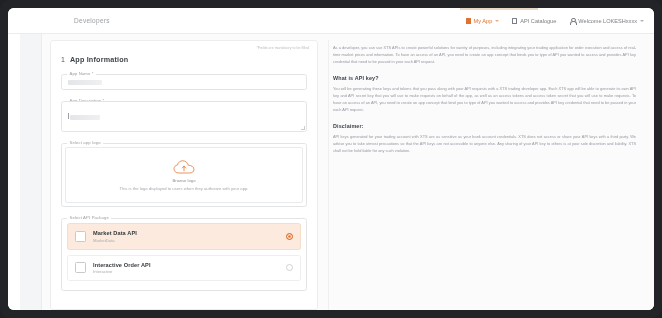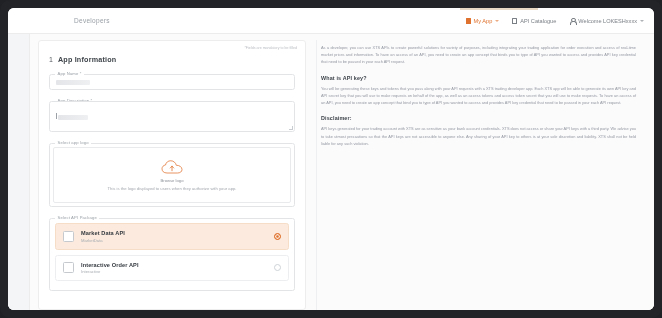--- a/index.html
+++ b/index.html
@@ -71,20 +71,21 @@
     content: ""; position: absolute; left: .4px; top: 3.1px;
     width: 5px; height: 3px;
     border: .7px solid currentColor; border-bottom: none;
     border-radius: 3px 3px 0 0;
   }
   
   .body {
     position: absolute; left: 0; top: 26px; right: 0; bottom: 0;
     display: flex;
     background: #ffffff;
+    padding-left: 12px;
   }
   .leftrail {
     width: 22px; background: #f4f5f7;
     border-right: 1px solid #ececec;
   }
   .content {
     flex: 1; display: flex; gap: 10px;
     padding: 6px 10px 0 8px;
     background: #fbfbfc;
   }

